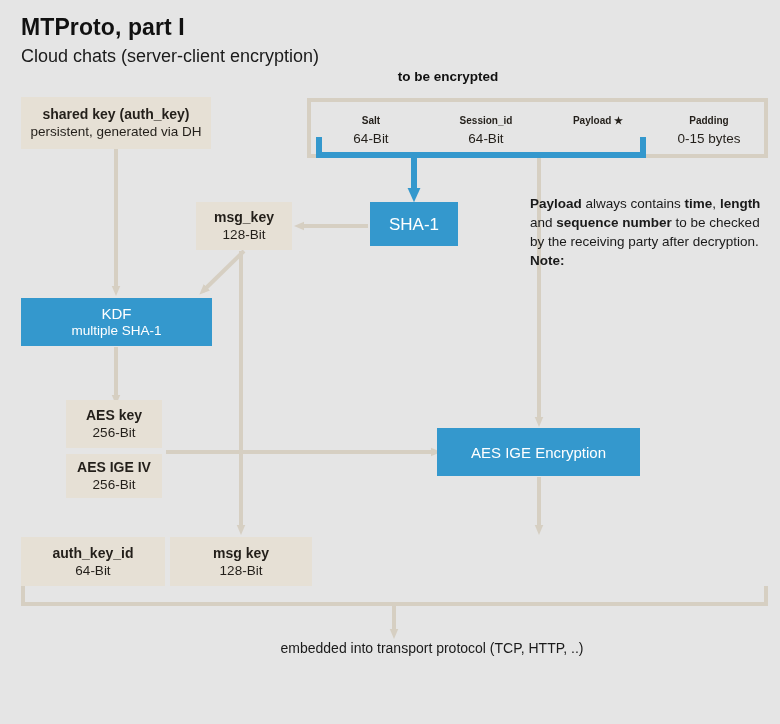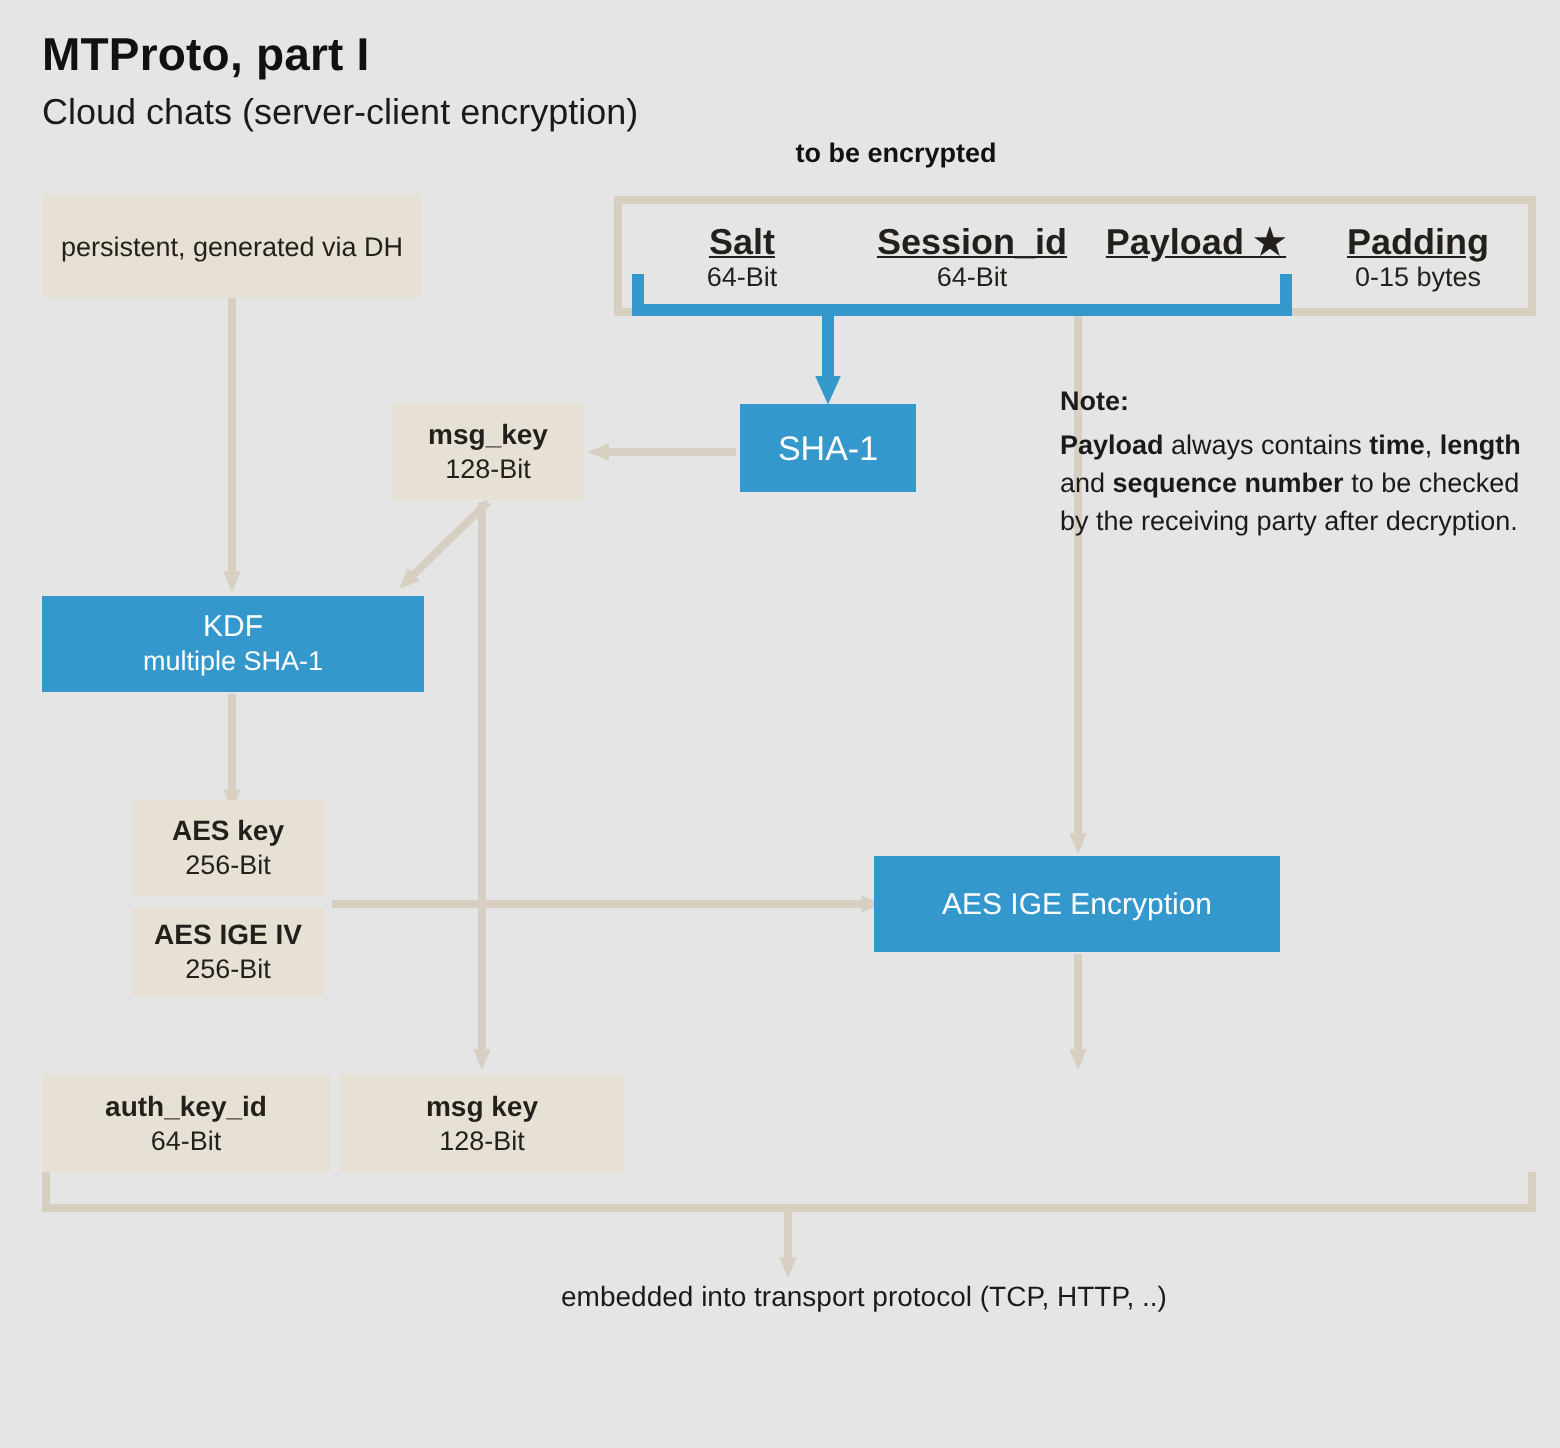--- a/index.html
+++ b/index.html
@@ -78,21 +78,21 @@
   .box-beige .lbl1, .box-beige .lbl2 { color: #231f1a; }
   .box-blue  .lbl1, .box-blue  .lbl2 { color: #ffffff; }
   .box-blue .lbl1 { font-weight: normal; font-size: 15px; }
   .box-blue .lbl2 { font-size: 13.5px; }
 
   
   .seg {
     position: absolute;
     text-align: center;
   }
-  .seg .s1 { font-size: 18px; font-weight: bold; color: #231f1a; line-height: 18px; text-decoration: underline; }
+  .seg .s1 { font-size: 10px; font-weight: bold; color: #231f1a; line-height: 18px; }
   .seg .s2 { font-size: 13.5px; font-weight: normal; color: #231f1a; line-height: 18px; }
 
   
   .ln-v { position: absolute; background: #d6cfc2; width: 4px; }
   .ln-h { position: absolute; background: #d6cfc2; height: 4px; }
   .ln-v-blue { position: absolute; background: #3498cd; width: 6px; }
   .ln-h-blue { position: absolute; background: #3498cd; height: 6px; }
 
   svg.arrowlayer {
     position: absolute;
@@ -173,20 +173,21 @@
   <div class="seg" style="left:548px; top:112px; width:100px;">
     <div class="s1">Payload ★</div>
     <div class="s2"></div>
   </div>
   <div class="seg" style="left:655px; top:112px; width:108px;">
     <div class="s1">Padding</div>
     <div class="s2">0-15 bytes</div>
   </div>
 
   <div class="abs box box-beige" style="left:21px; top:97px; width:190px; height:52px;">
+    <div class="lbl1">shared key (auth_key)</div>
     <div class="lbl2">persistent, generated via DH</div>
   </div>
 
   <div class="abs box box-blue" style="left:370px; top:202px; width:88px; height:44px;">
     <div class="lbl1" style="font-size:17px;">SHA-1</div>
   </div>
 
   <div class="abs box box-beige" style="left:196px; top:202px; width:96px; height:48px;">
     <div class="lbl1">msg_key</div>
     <div class="lbl2">128-Bit</div>
@@ -204,24 +205,24 @@
   <div class="abs box box-beige" style="left:66px; top:454px; width:96px; height:44px;">
     <div class="lbl1">AES IGE IV</div>
     <div class="lbl2">256-Bit</div>
   </div>
 
   <div class="abs box box-blue" style="left:437px; top:428px; width:203px; height:48px;">
     <div class="lbl1">AES IGE Encryption</div>
   </div>
 
   <div class="abs note-block" style="left:530px; top:191px;">
-    <div style="font-weight:bold;">Note:</div>
     <div style="margin-top:3px;">
       <b>Payload</b><span> always contains </span><b>time</b><span>, </span><b>length</b><span> and </span><b>sequence number</b><span> to be checked by the receiving party after decryption.</span>
     </div>
+    <div style="font-weight:bold;">Note:</div>
   </div>
 
   <div class="abs box box-beige" style="left:21px; top:537px; width:144px; height:49px;">
     <div class="lbl1">auth_key_id</div>
     <div class="lbl2">64-Bit</div>
   </div>
   <div class="abs box box-beige" style="left:170px; top:537px; width:142px; height:49px;">
     <div class="lbl1">msg key</div>
     <div class="lbl2">128-Bit</div>
   </div>

